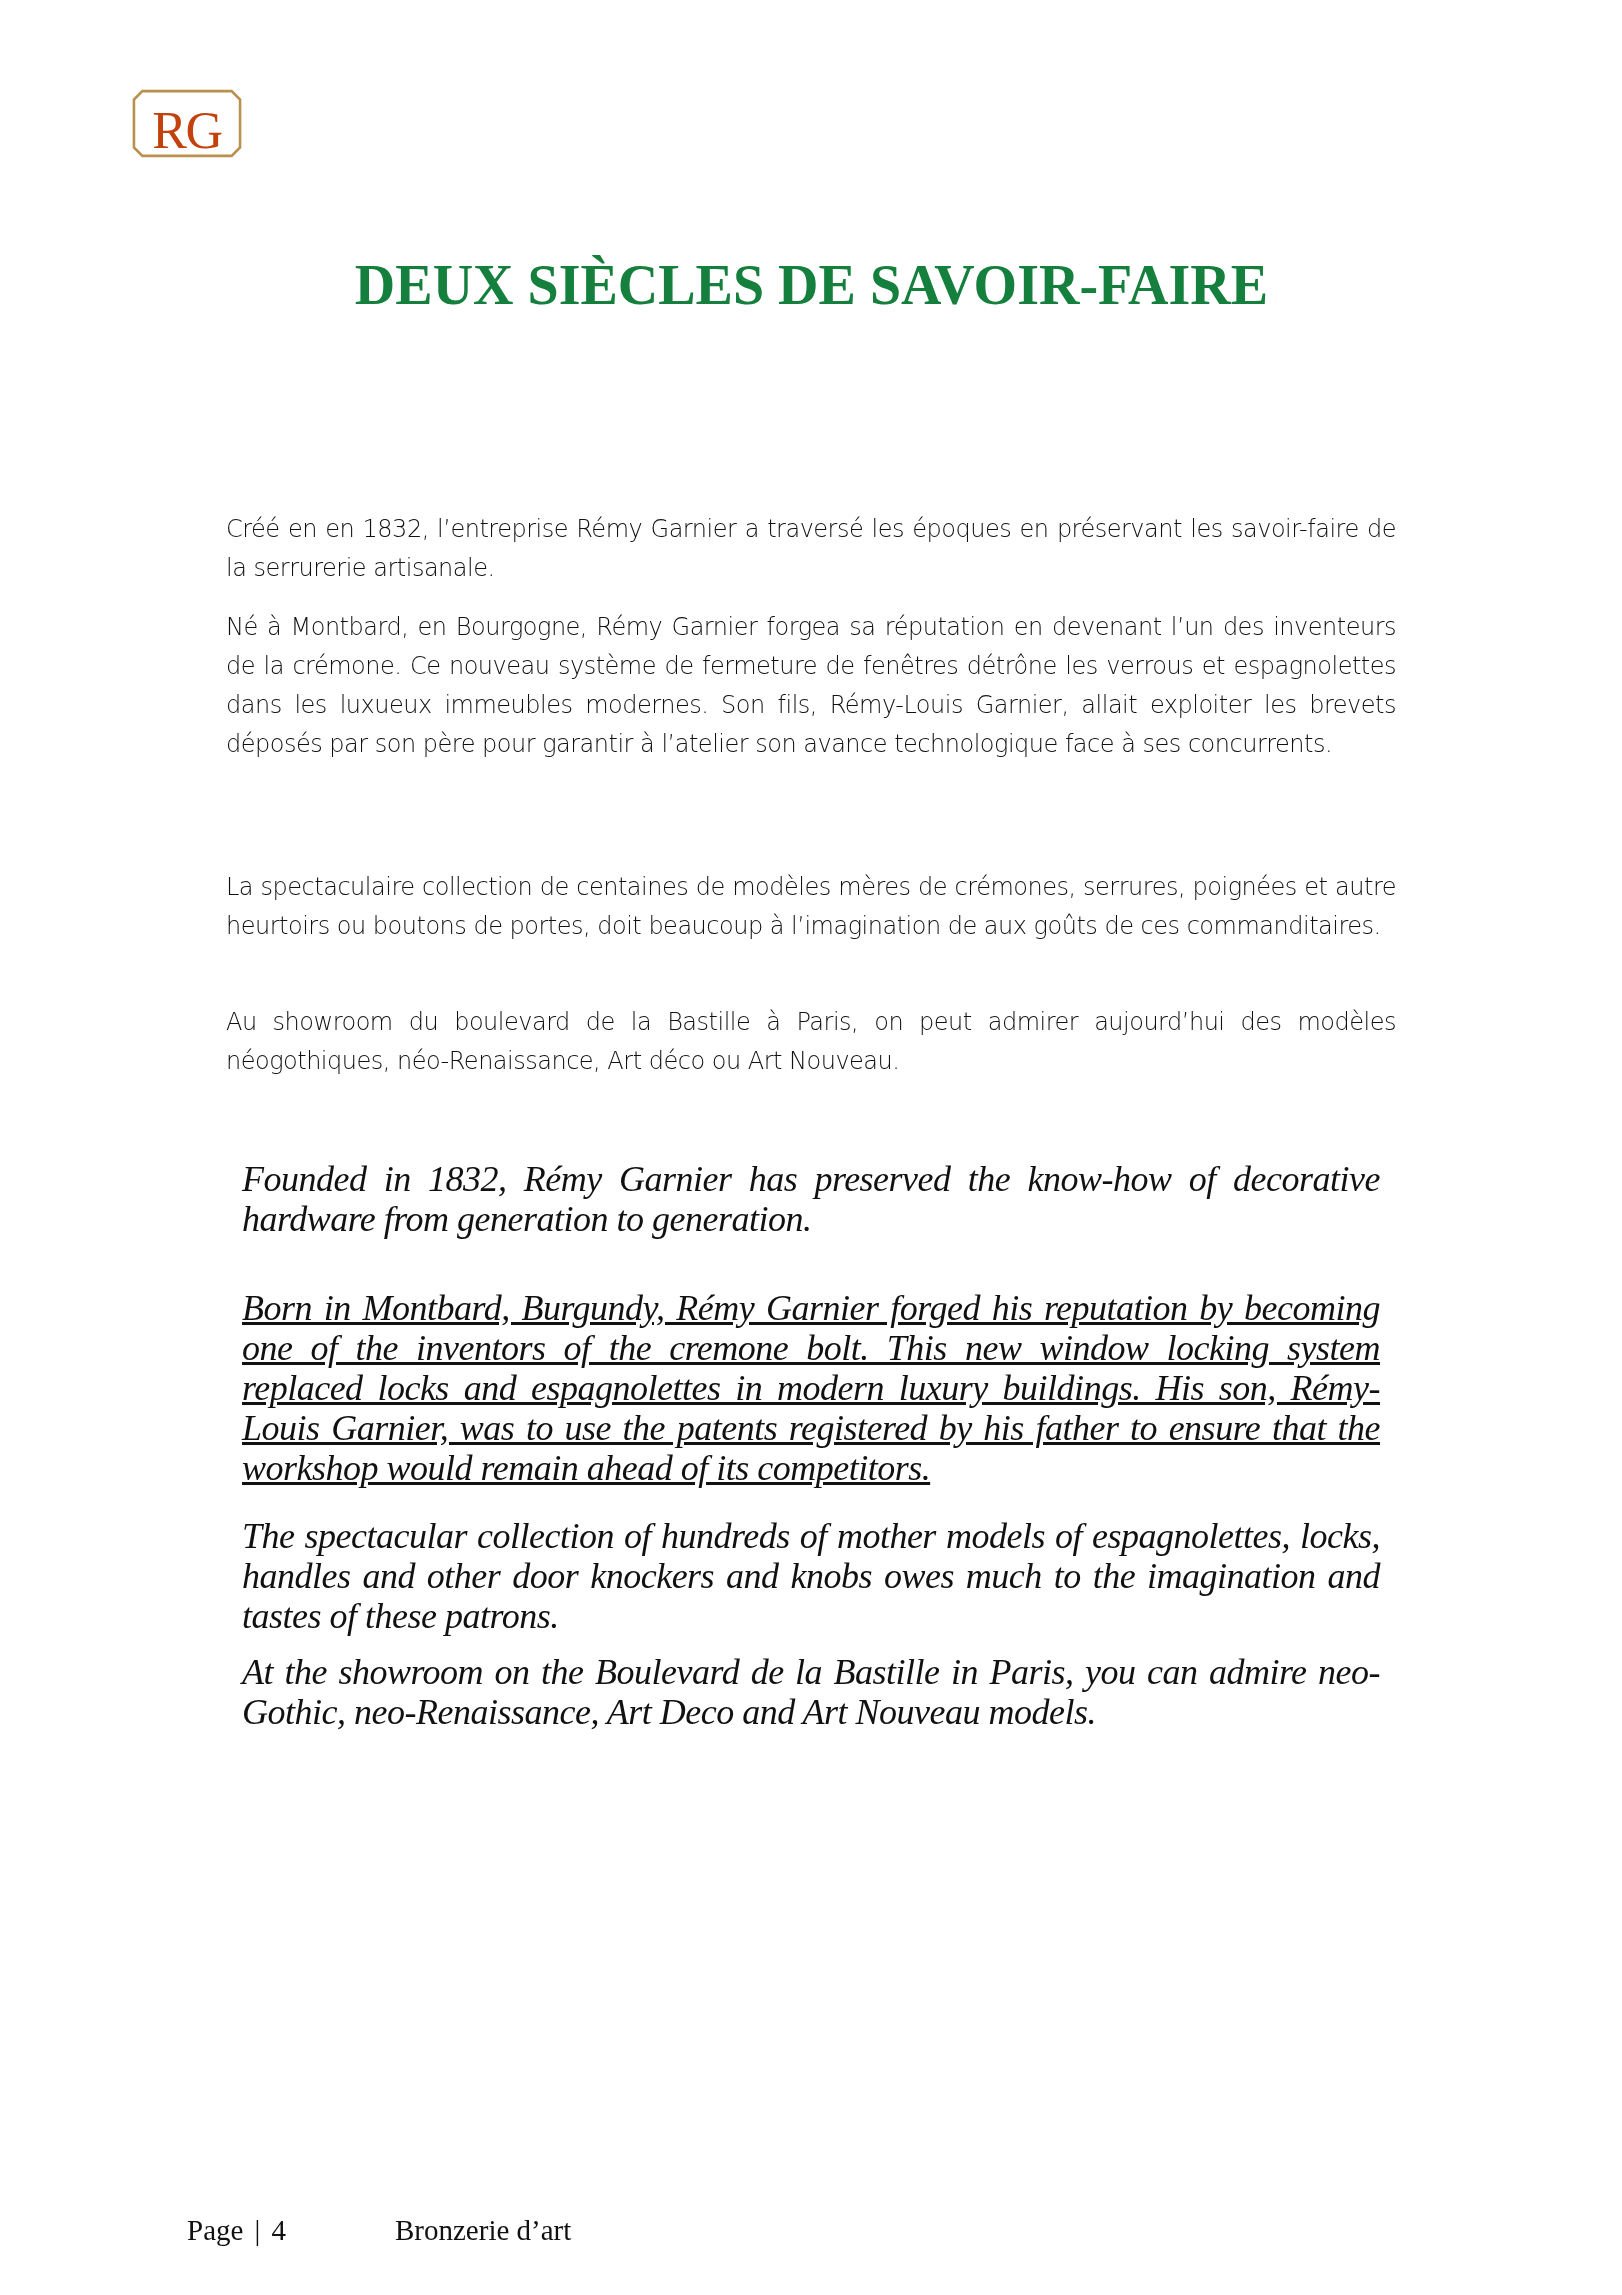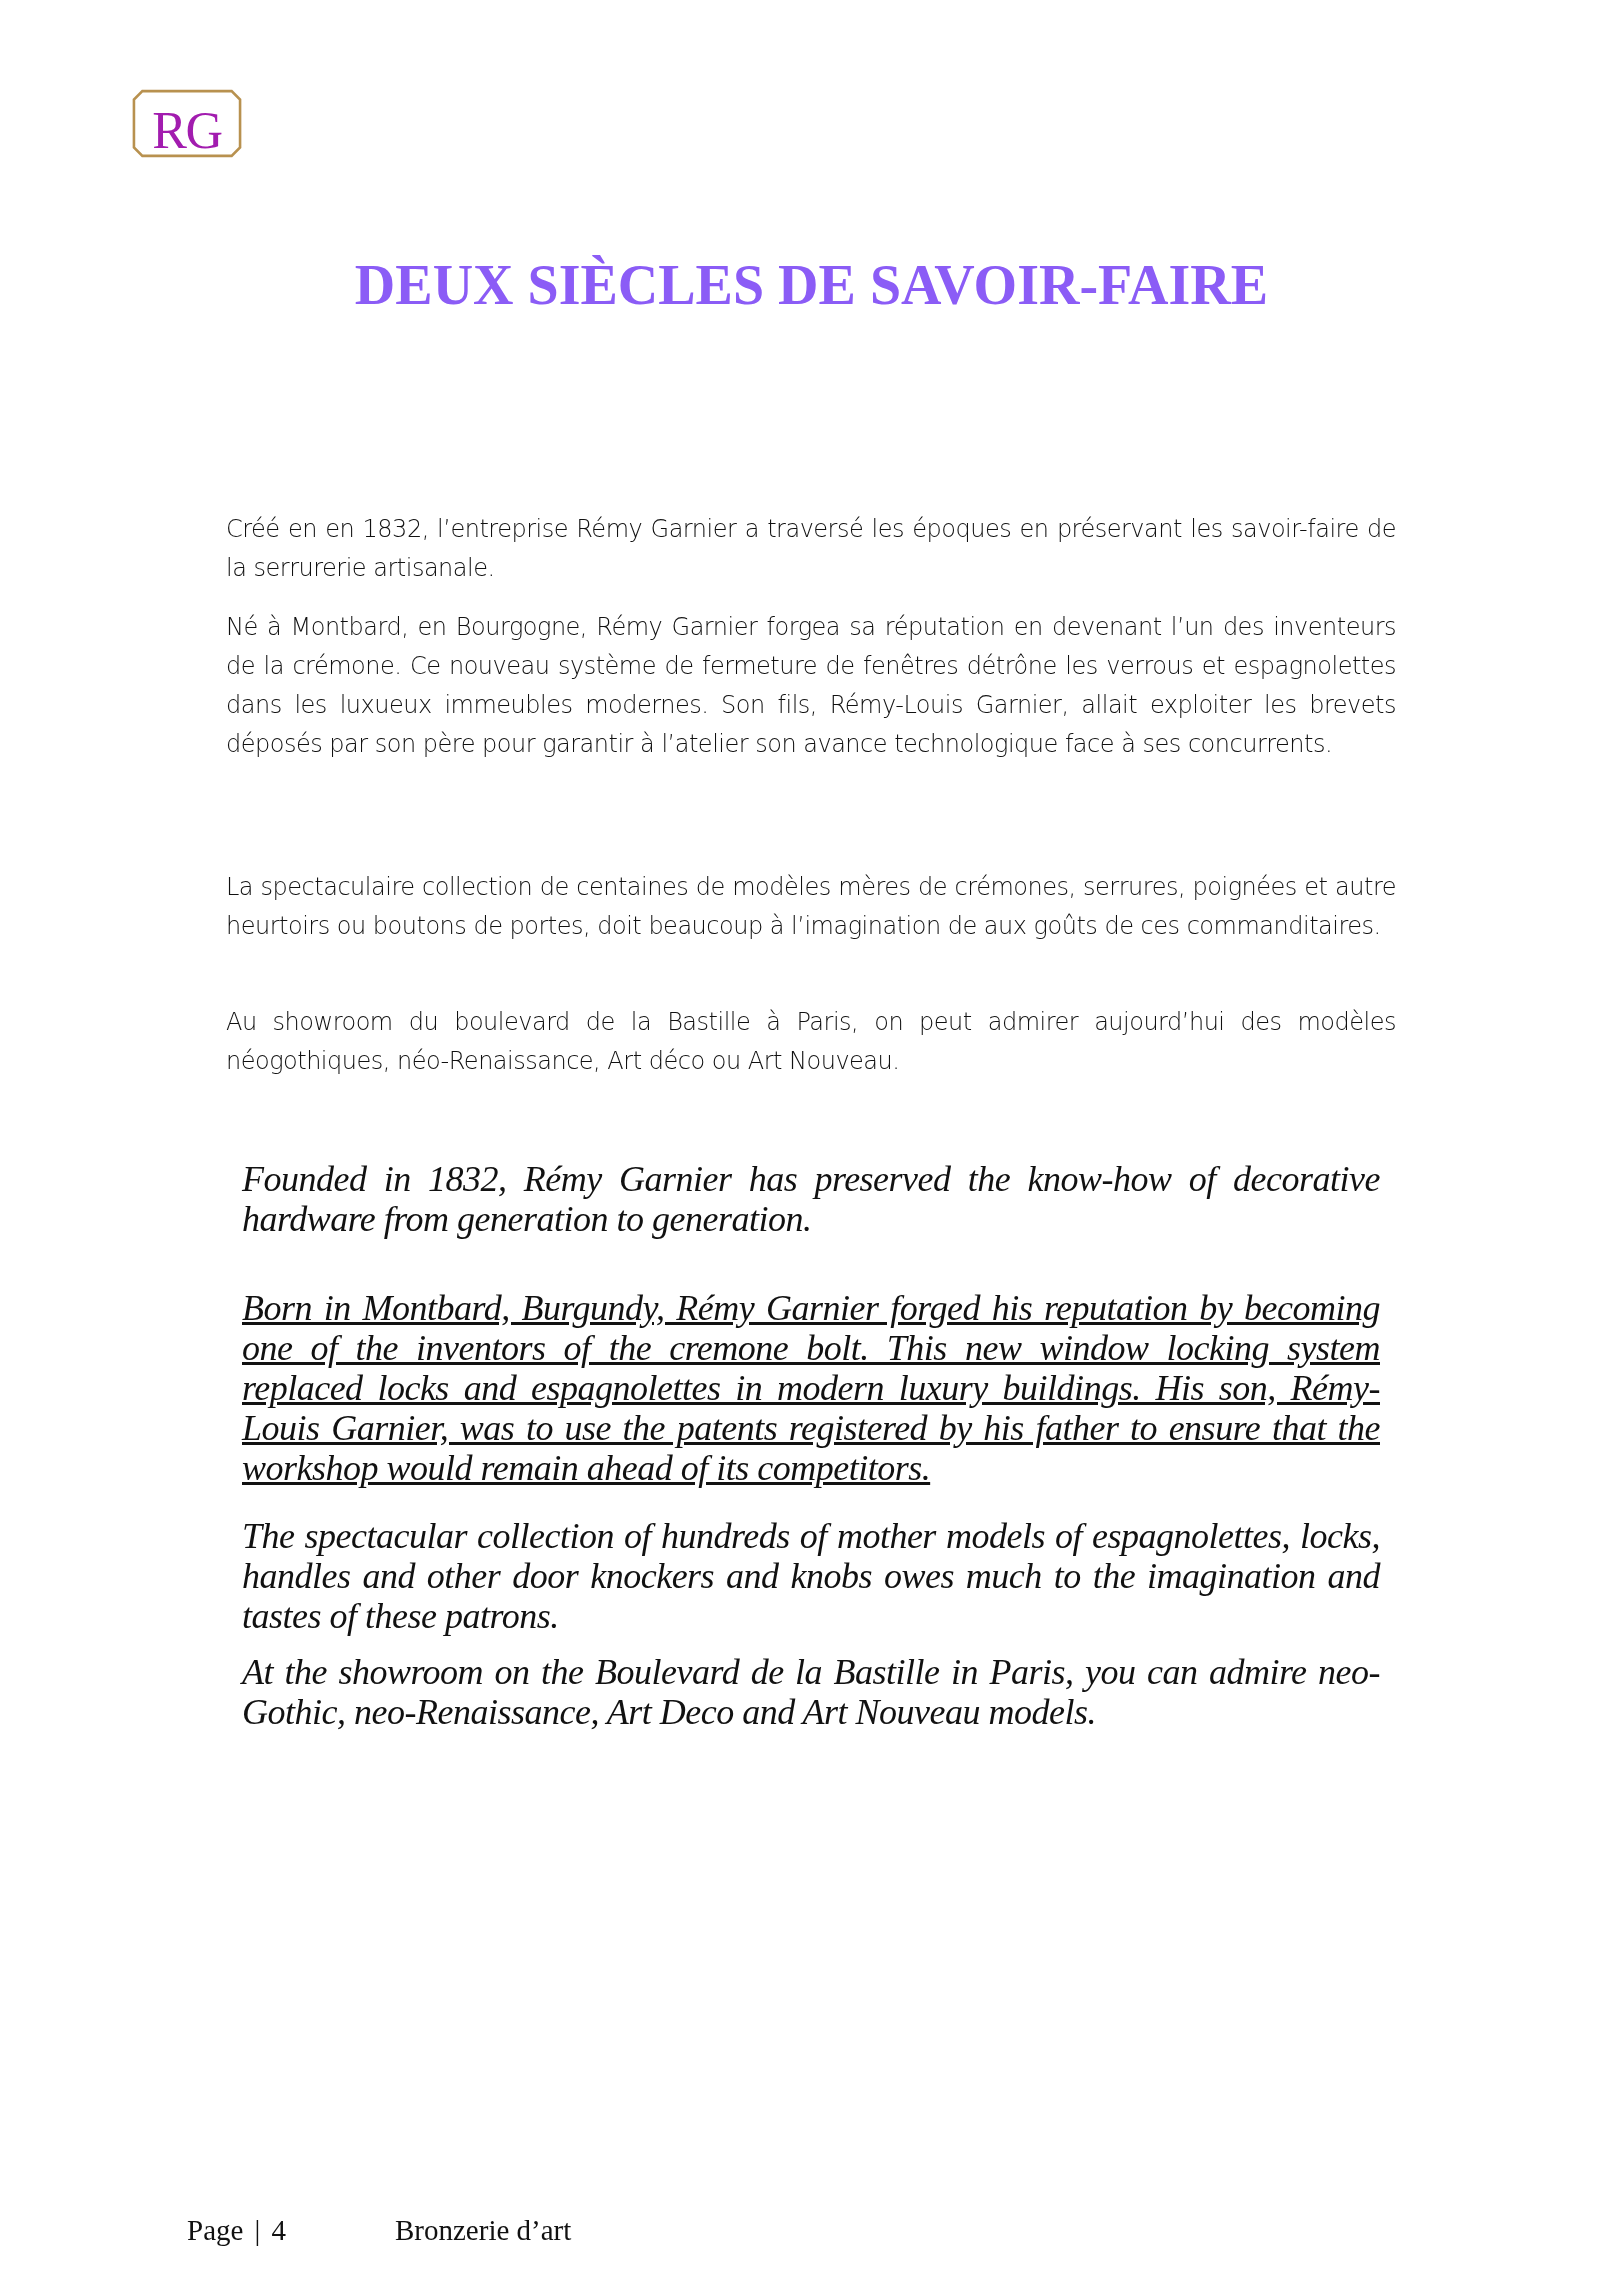--- a/index.html
+++ b/index.html
@@ -1,20 +1,20 @@
 <!DOCTYPE html>
 <html style="font-size:10.4px"><head>
   <meta charset="utf-8">
   <style>
     html, body { margin: 0; padding: 0; background: #ffffff; }
     body { width: 1623px; height: 2295px; position: relative; overflow: hidden; color: #111111; }
     .logo { position: absolute; left: 132px; top: 89px; width: 110px; height: 69px; }
     .logo svg { display: block; width: 100%; height: 100%; }
-    .logo-text { position: absolute; left: 0; top: 0; width: 110px; height: 69px; display: flex; align-items: center; justify-content: center; font-family: "Liberation Serif", serif; font-size: 52px; color: #a21caf; letter-spacing: -1.3px; line-height: 1; padding-top: 15px; box-sizing: border-box; }
-    .title { position: absolute; left: 0; top: 250px; width: 1623px; text-align: center; font-family: "Liberation Serif", serif; font-weight: bold; color: #8b5cf6; font-size: 56px; line-height: 71px; margin: 0; letter-spacing: 0px; }
+    .logo-text { position: absolute; left: 0; top: 0; width: 110px; height: 69px; display: flex; align-items: center; justify-content: center; font-family: "Liberation Serif", serif; font-size: 52px; color: #c2410c; letter-spacing: -1.3px; line-height: 1; padding-top: 15px; box-sizing: border-box; }
+    .title { position: absolute; left: 0; top: 250px; width: 1623px; text-align: center; font-family: "Liberation Serif", serif; font-weight: bold; color: #15803d; font-size: 56px; line-height: 71px; margin: 0; letter-spacing: 0px; }
     .title span { display: block; }
     .body { position: absolute; left: 226px; width: 1170px; }
     .fr p { font-family: "DejaVu Sans", sans-serif; font-size: 24px; line-height: 39px; margin: 0; text-align: justify; letter-spacing: -0.5px; font-weight: 300; }
     .en p { font-family: "Liberation Serif", serif; font-style: italic; font-size: 36px; line-height: 40px; margin: 16px; text-align: justify; letter-spacing: -0.5px; }
     .p1 { top: 510px; }
     .p2 { top: 608px; }
     .p3 { top: 868px; }
     .p4 { top: 1003px; }
     .e1 { top: 1143px; }
     .e2 { top: 1272px; text-decoration: underline; }

